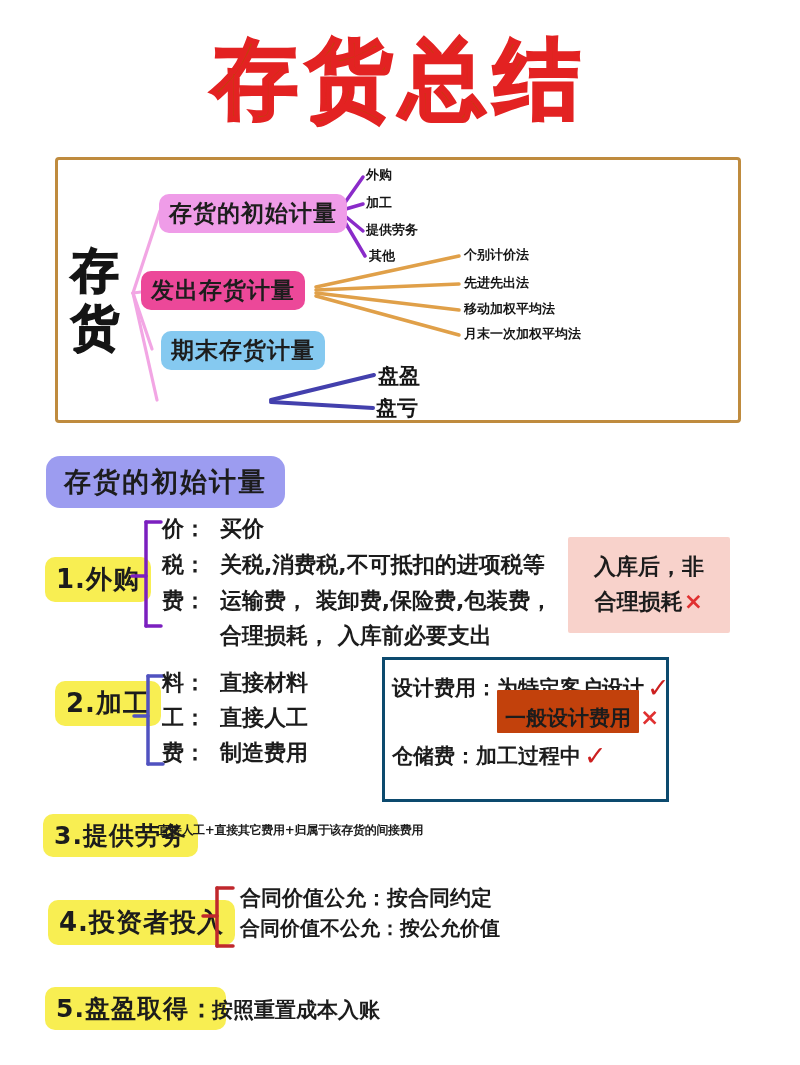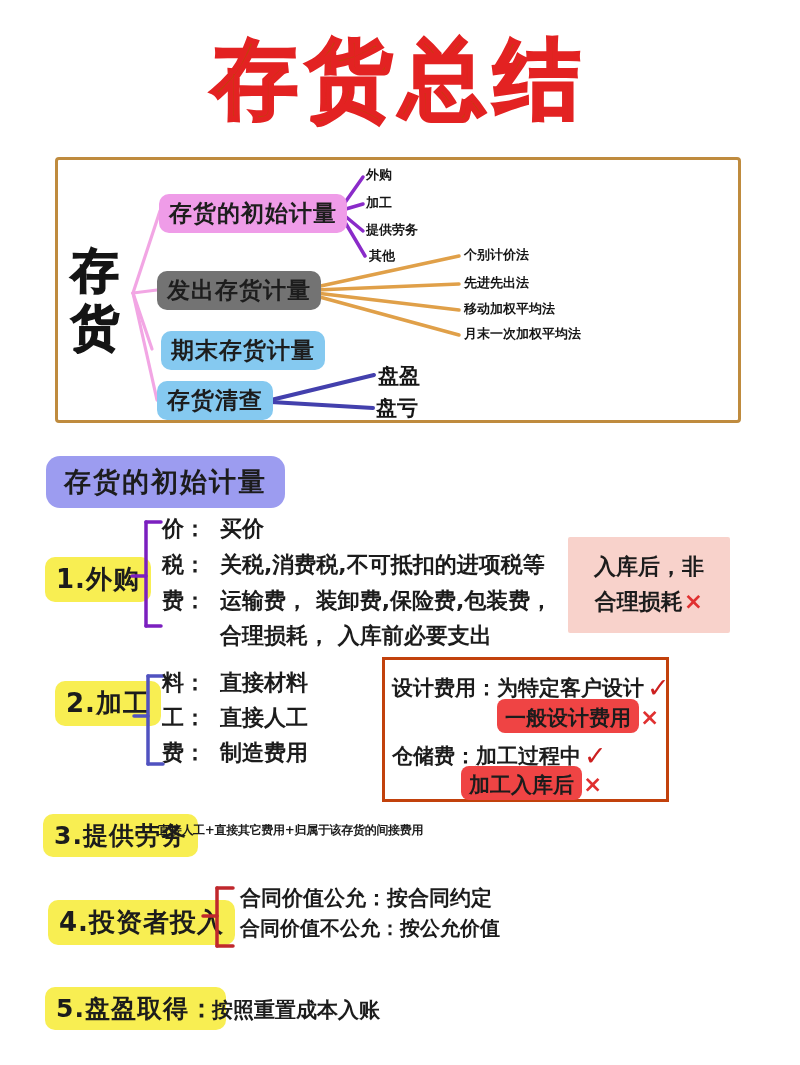--- a/index.html
+++ b/index.html
@@ -23,21 +23,21 @@
   .root{
     position:absolute;left:8px;top:82px;width:58px;
     font-size:48px;font-weight:900;line-height:1.18;word-break:break-all;
     letter-spacing:0;color:#151515;text-align:center;-webkit-text-stroke:1.5px #151515;
   }
   .bnode{
     position:absolute;padding:4px 10px;border-radius:10px;
     font-size:23px;font-weight:900;letter-spacing:1px;white-space:nowrap;color:#1d1d1d;
   }
   .b1{left:101px;top:34px;background:#ef9ce8;}
-  .b2{left:99px;top:111px;background:#737373;}
+  .b2{left:83px;top:111px;background:#ec4899;}
   .b3{left:94px;top:171px;background:#85c9f0;margin-left:9px;}
   .b4{left:99px;top:221px;background:#85c9f0;}
   .leaf{position:absolute;font-size:13px;font-weight:900;white-space:nowrap;color:#161616;}
   .lfA1{left:308px;top:6px}.lfA2{left:308px;top:34px}.lfA3{left:308px;top:61px}.lfA4{left:311px;top:87px}
   .lfM1{left:406px;top:86px}.lfM2{left:406px;top:114px}.lfM3{left:406px;top:140px}.lfM4{left:406px;top:165px}
   .lfP1{left:320px;top:202px;font-size:21px}.lfP2{left:318px;top:234px;font-size:21px}
   
   .hdr{
     position:absolute;left:46px;top:456px;background:#9c9cf0;border-radius:14px;
     padding:8px 18px;font-size:27px;font-weight:900;letter-spacing:2px;white-space:nowrap;
@@ -54,25 +54,25 @@
   .kv{position:absolute;display:flex;font-size:22px;font-weight:900;white-space:nowrap;}
   .kv .k{width:58px;flex:0 0 auto;}
   .p1{left:162px;top:514px}.p2{left:162px;top:550px}.p3{left:162px;top:586px}.p4{left:220px;top:621px}
   .q1{left:162px;top:668px}.q2{left:162px;top:703px}.q3{left:162px;top:738px}
   .note{
     position:absolute;left:568px;top:537px;width:150px;background:#f8d2cb;border-radius:2px;
     padding:13px 6px;font-size:22px;font-weight:900;line-height:1.55;text-align:center;
   }
   .redbox{
     position:absolute;left:382px;top:657px;width:287px;height:145px;box-sizing:border-box;
-    border:3px solid #c2410c;background:#fff;
+    border:3px solid #0c4a6e;background:#fff;
   }
   .rrow{position:absolute;font-size:21px;font-weight:900;white-space:nowrap;}
   .rr1{left:7px;top:12px}.rr2{left:112px;top:44px}.rr3{left:7px;top:80px}.rr4{left:76px;top:111px}
-  .hl{background:#ef4444;border-radius:8px;padding:7px 8px 3px;}
+  .hl{background:#c2410c;border-radius:1px;padding:16px 8px 3px;}
   .chk{color:#cc2020;font-size:27px;font-weight:900;vertical-align:-2px;margin-left:3px;}
   .crs{color:#e03030;font-size:23px;font-weight:900;margin-left:1px;}
   .svc-text{position:absolute;left:158px;top:822px;font-size:12px;font-weight:900;white-space:nowrap;letter-spacing:-0.3px;}
   .inv1{position:absolute;left:240px;top:884px;font-size:21px;font-weight:900;white-space:nowrap;}
   .inv2{position:absolute;left:240px;top:915px;font-size:20px;font-weight:900;white-space:nowrap;}
   .sur{position:absolute;left:212px;top:996px;font-size:21px;font-weight:900;white-space:nowrap;}
   .brk{position:absolute;}
 </style>
 </head>
 <body>
@@ -105,21 +105,20 @@
         <line x1="213" y1="240" x2="316" y2="215"></line>
         <line x1="213" y1="242" x2="315" y2="248"></line>
       </g>
     </svg>
 
     <div class="root">存货</div>
 
     <div class="bnode b1">存货的初始计量</div>
     <div class="bnode b2">发出存货计量</div>
     <div class="bnode b3">期末存货计量</div>
-    <div class="bnode b4">存货清查</div>
 
     <div class="leaf lfA1">外购</div>
     <div class="leaf lfA2">加工</div>
     <div class="leaf lfA3">提供劳务</div>
     <div class="leaf lfA4">其他</div>
 
     <div class="leaf lfM1">个别计价法</div>
     <div class="leaf lfM2">先进先出法</div>
     <div class="leaf lfM4">月末一次加权平均法</div>
     <div class="leaf lfM3">移动加权平均法</div>
@@ -184,23 +183,20 @@
   <div class="redbox">
     <div class="rrow rr1">
       <span>设计费用：</span><span>为特定客户设计</span><span class="chk">✓</span>
     </div>
     <div class="rrow rr2">
       <span class="hl">一般设计费用</span><span class="crs">×</span>
     </div>
     <div class="rrow rr3">
       <span>仓储费：</span><span>加工过程中</span><span class="chk">✓</span>
     </div>
-    <div class="rrow rr4">
-      <span class="hl">加工入库后</span><span class="crs">×</span>
-    </div>
   </div>
 
   <div class="ylbl lb3">3.提供劳务</div>
   <div class="svc-text">直接人工+直接其它费用+归属于该存货的间接费用</div>
 
   <div class="ylbl lb4">4.投资者投入</div>
   <svg class="brk" style="left:200px;top:884px" width="37" height="67">
     <g stroke="#c0272c" stroke-width="3.5" stroke-linecap="round">
       <line x1="17" y1="4" x2="17" y2="62"></line>
       <line x1="17" y1="4" x2="33" y2="4"></line>

